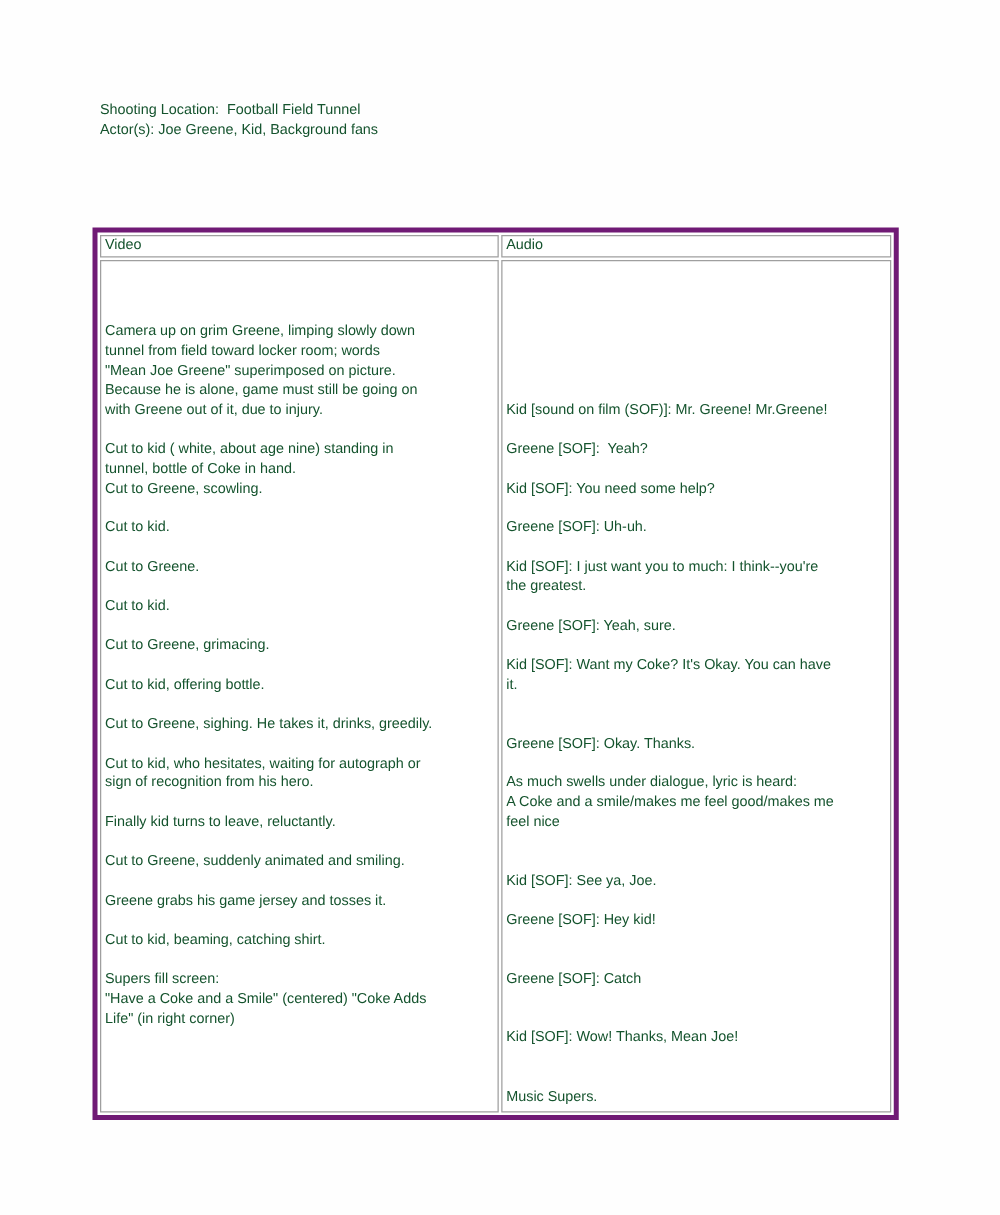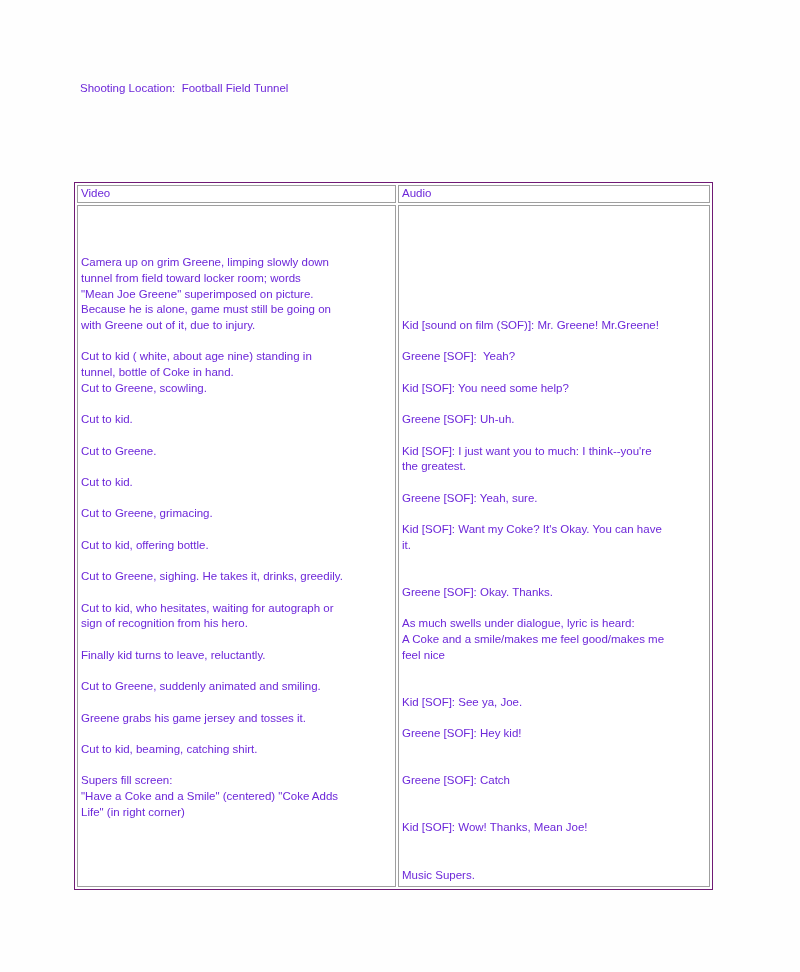--- a/index.html
+++ b/index.html
@@ -7,41 +7,41 @@
     padding: 0;
     background: #ffffff;
   }
   .page {
     position: relative;
     width: 800px;
     height: 972px;
     background: #fefefe;
     overflow: hidden;
     font-family: "Liberation Sans", "DejaVu Sans", sans-serif;
-    color: #6d28d9;
+    color: #14532d;
   }
   .doc-header {
     position: absolute;
     left: 80px;
     top: 80px;
     font-size: 11.5px;
     line-height: 16px;
   }
   .doc-header .line {
     white-space: pre;
   }
   table.script-table {
     position: absolute;
     left: 74px;
     top: 182px;
     width: 637px;
     table-layout: fixed;
     border-collapse: separate;
     border-spacing: 2px;
-    border: 1px solid #701a75;
+    border: 4px solid #701a75;
     background: #ffffff;
   }
   table.script-table th {
     border: 1px solid #9f9f9f;
     text-align: left;
     font-weight: normal;
     font-size: 11.5px;
     line-height: 13px;
     padding: 1px 3px;
     height: 14px;
@@ -65,20 +65,21 @@
   col.video-col { width: 319px; }
   col.audio-col { width: 312px; }
 </style>
 </head>
 <body>
 
 <div class="page">
 
   <div class="doc-header">
       <div class="line">Shooting Location:  Football Field Tunnel</div>
+      <div class="line">Actor(s): Joe Greene, Kid, Background fans</div>
     </div>
 
   <table class="script-table">
     <colgroup>
       <col class="video-col">
       <col class="audio-col">
     </colgroup>
     <tbody>
         <tr>
       <th>Video</th>

